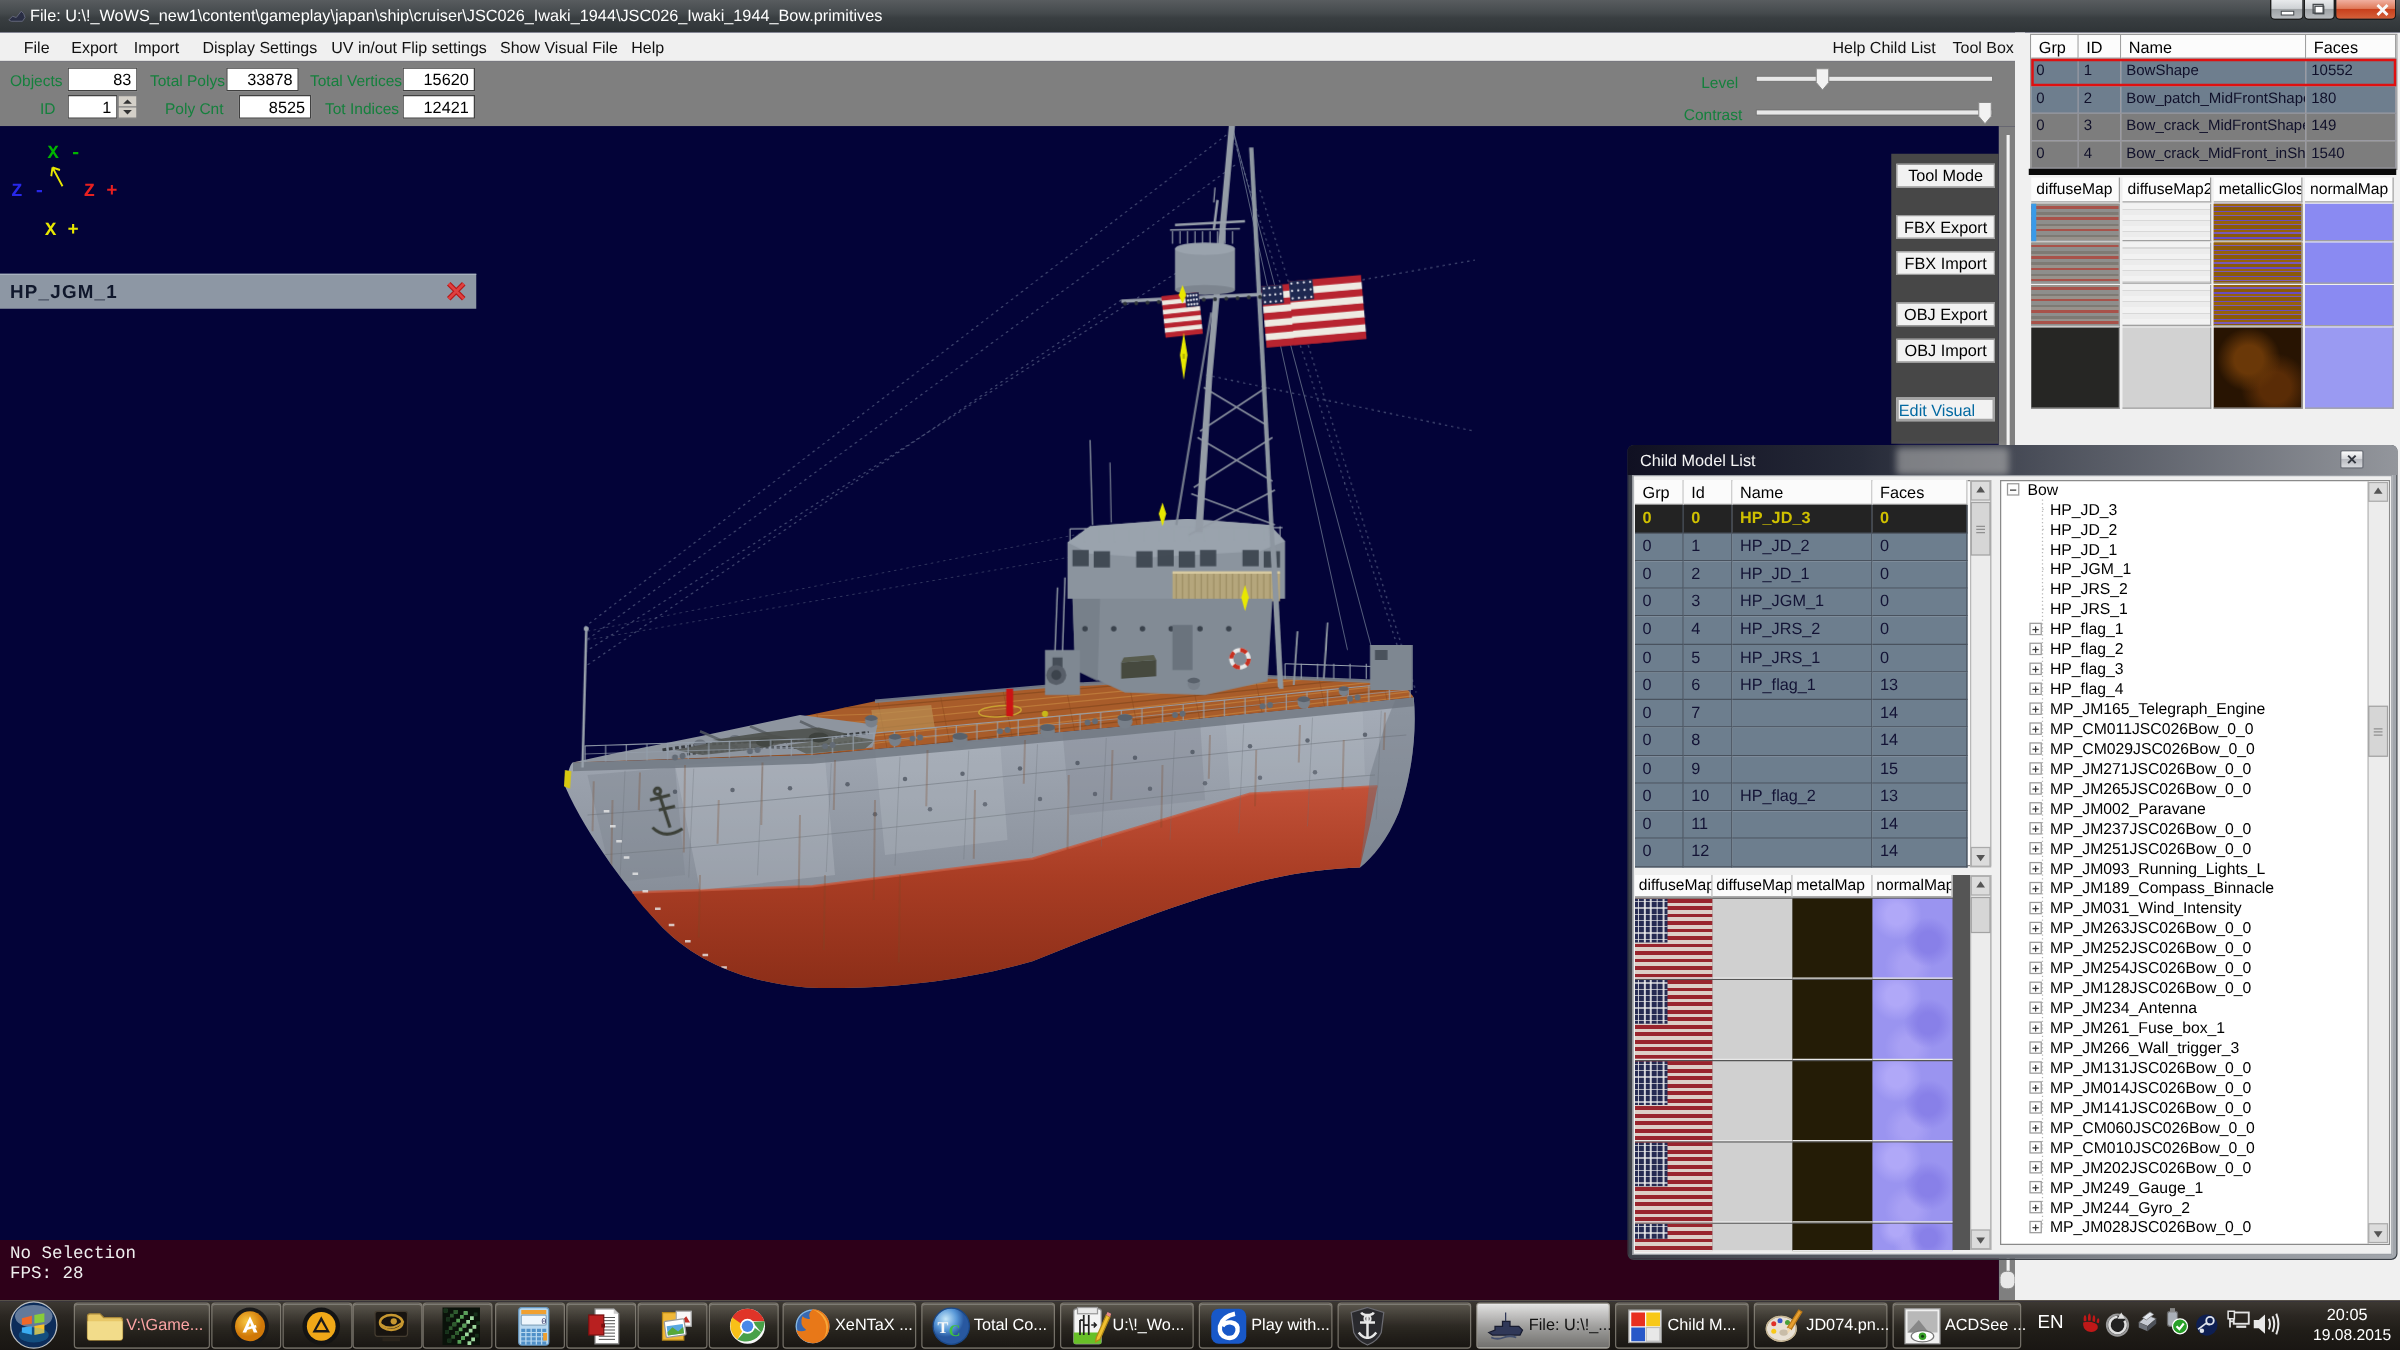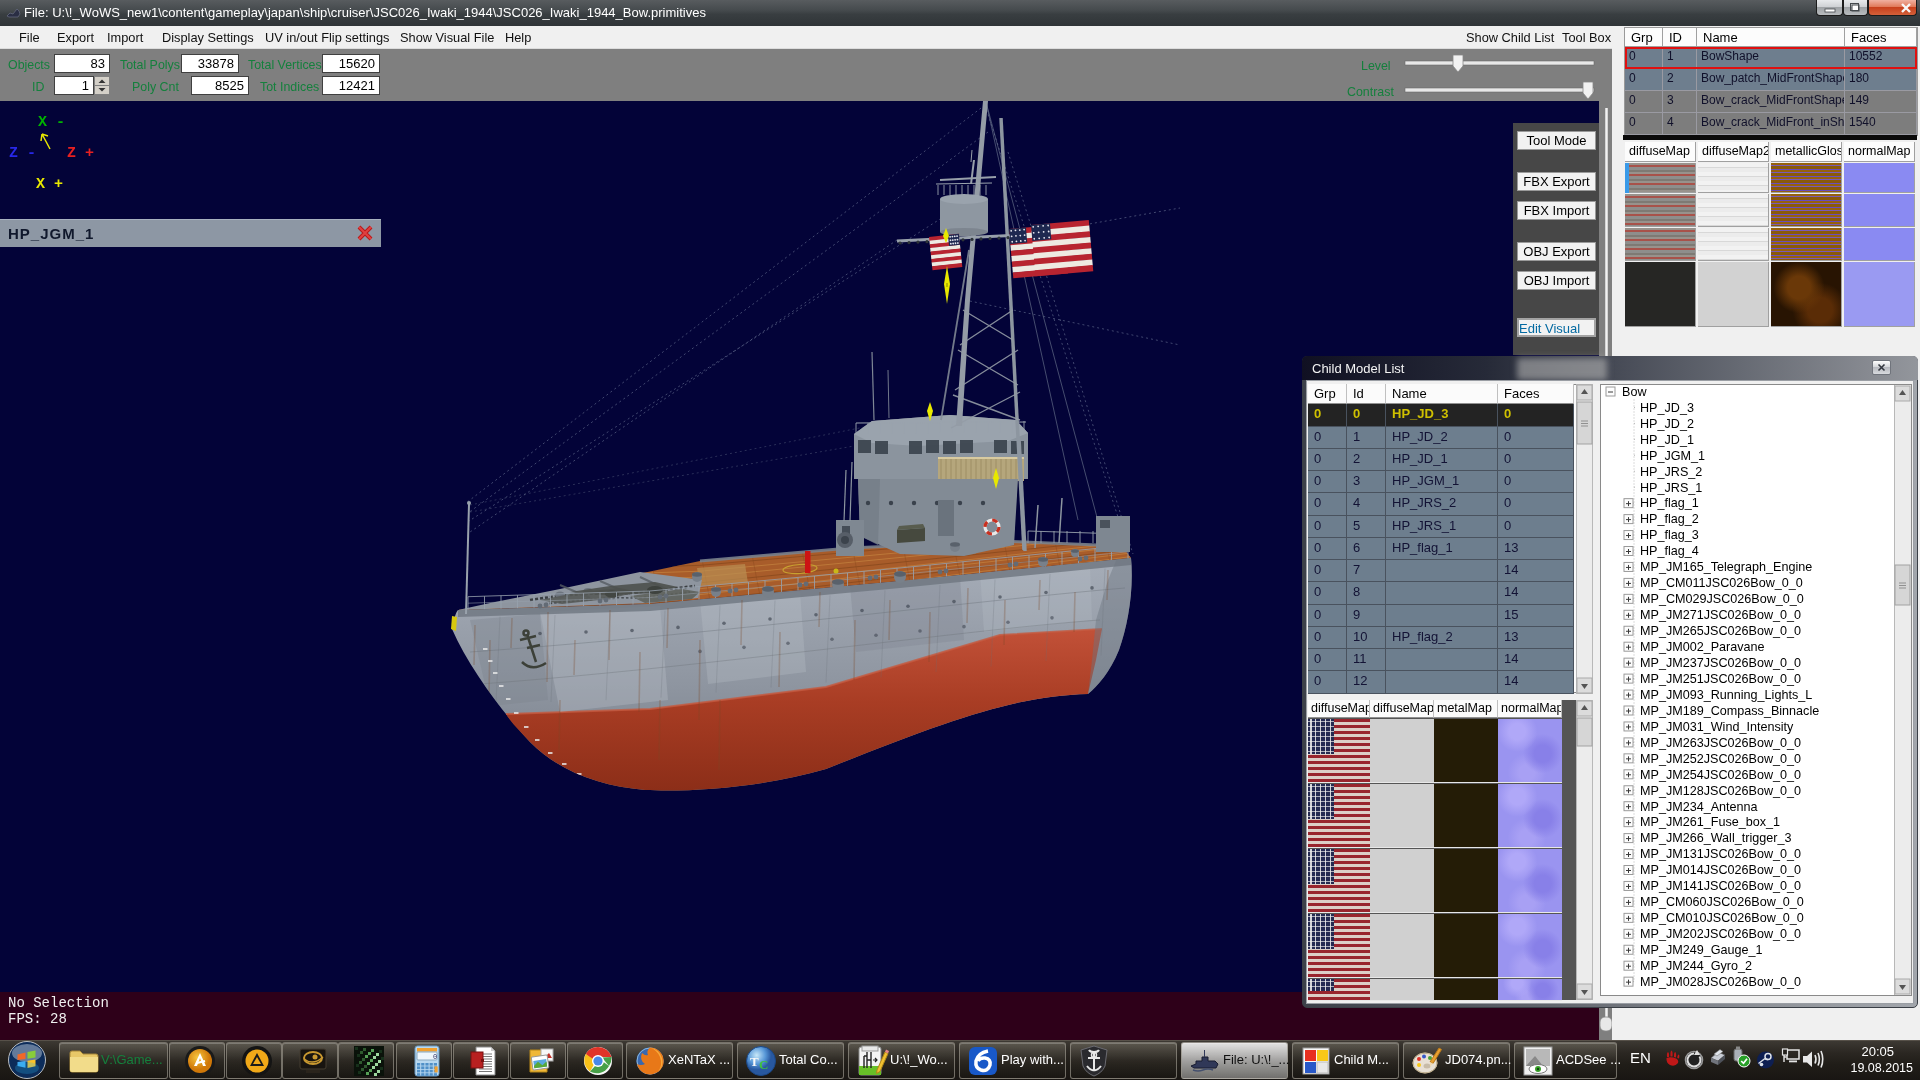--- a/index.html
+++ b/index.html
@@ -42,21 +42,21 @@
 <path d="M86 4 L94 12 M94 4 L86 12" stroke="#f8f8f8" stroke-width="2.4"></path>
 </svg>
 <div class="abs" id="menubar"></div>
 <div class="abs mi" style="left:19px">File</div>
 <div class="abs mi" style="left:57px">Export</div>
 <div class="abs mi" style="left:107px">Import</div>
 <div class="abs mi" style="left:162px">Display Settings</div>
 <div class="abs mi" style="left:265px">UV in/out Flip settings</div>
 <div class="abs mi" style="left:400px">Show Visual File</div>
 <div class="abs mi" style="left:505px">Help</div>
-<div class="abs mi" style="left:1466px">Show Child List</div>
+<div class="abs mi" style="left:1466px">Help Child List</div>
 <div class="abs mi" style="left:1562px">Tool Box</div>
 <div class="abs" id="toolbar"></div>
 <div class="abs tlbl" style="left:8px;top:57px">Objects</div>
 <div class="abs tbox" style="left:54px;top:54px;width:56px;height:19px">83</div>
 <div class="abs tlbl" style="left:120px;top:57px">Total Polys</div>
 <div class="abs tbox" style="left:181px;top:54px;width:58px;height:19px">33878</div>
 <div class="abs tlbl" style="left:248px;top:57px">Total Vertices</div>
 <div class="abs tbox" style="left:322px;top:54px;width:58px;height:19px">15620</div>
 <div class="abs tlbl" style="left:32px;top:79px">ID</div>
 <div class="abs tbox" style="left:54px;top:76px;width:40px;height:19px">1</div>
@@ -927,21 +927,21 @@
       <path d="M10.5 22 L18.5 21 L18.5 27.8 L10.5 26 Z" fill="#40aaf0"></path>
       <path d="M20.5 20.7 L28.5 19.4 L28.5 26.3 L20.5 28 Z" fill="#f8c028"></path>
     </g>
 <ellipse cx="20" cy="28" rx="12" ry="6" fill="rgba(40,180,240,.25)"></ellipse>
 </svg>
 <div class="tbtn" style="left:59px;width:109px;"></div>
 <svg class="ticon" style="left:67px" width="34" height="34">
     <path d="M3 9 Q3 7 5 7 L13 7 L16 10 L29 10 Q31 10 31 12 L31 26 Q31 28 29 28 L5 28 Q3 28 3 26 Z" fill="#e8c868" stroke="#a8883a"></path>
     <path d="M3 13 L31 13 L31 26 Q31 28 29 28 L5 28 Q3 28 3 26 Z" fill="#f2dc8a"></path>
   </svg>
-<div class="abs" style="left:101px;top:1052px;font-size:13px;color:#15803d;white-space:nowrap">V:\Game...</div>
+<div class="abs" style="left:101px;top:1052px;font-size:13px;color:#fca5a5;white-space:nowrap">V:\Game...</div>
 <div class="tbtn" style="left:169px;width:56px;"></div>
 <svg class="ticon" style="left:183px" width="34" height="34">
     <circle cx="17" cy="17" r="15" fill="#1a1a1a"></circle>
     <circle cx="17" cy="17" r="12" fill="url(#ag183)"></circle>
     <defs>
       <radialGradient id="ag183" cx="40%" cy="35%">
         <stop offset="0%" stop-color="#f8c840"></stop>
         <stop offset="100%" stop-color="#d07808"></stop>
       </radialGradient>
     </defs>

